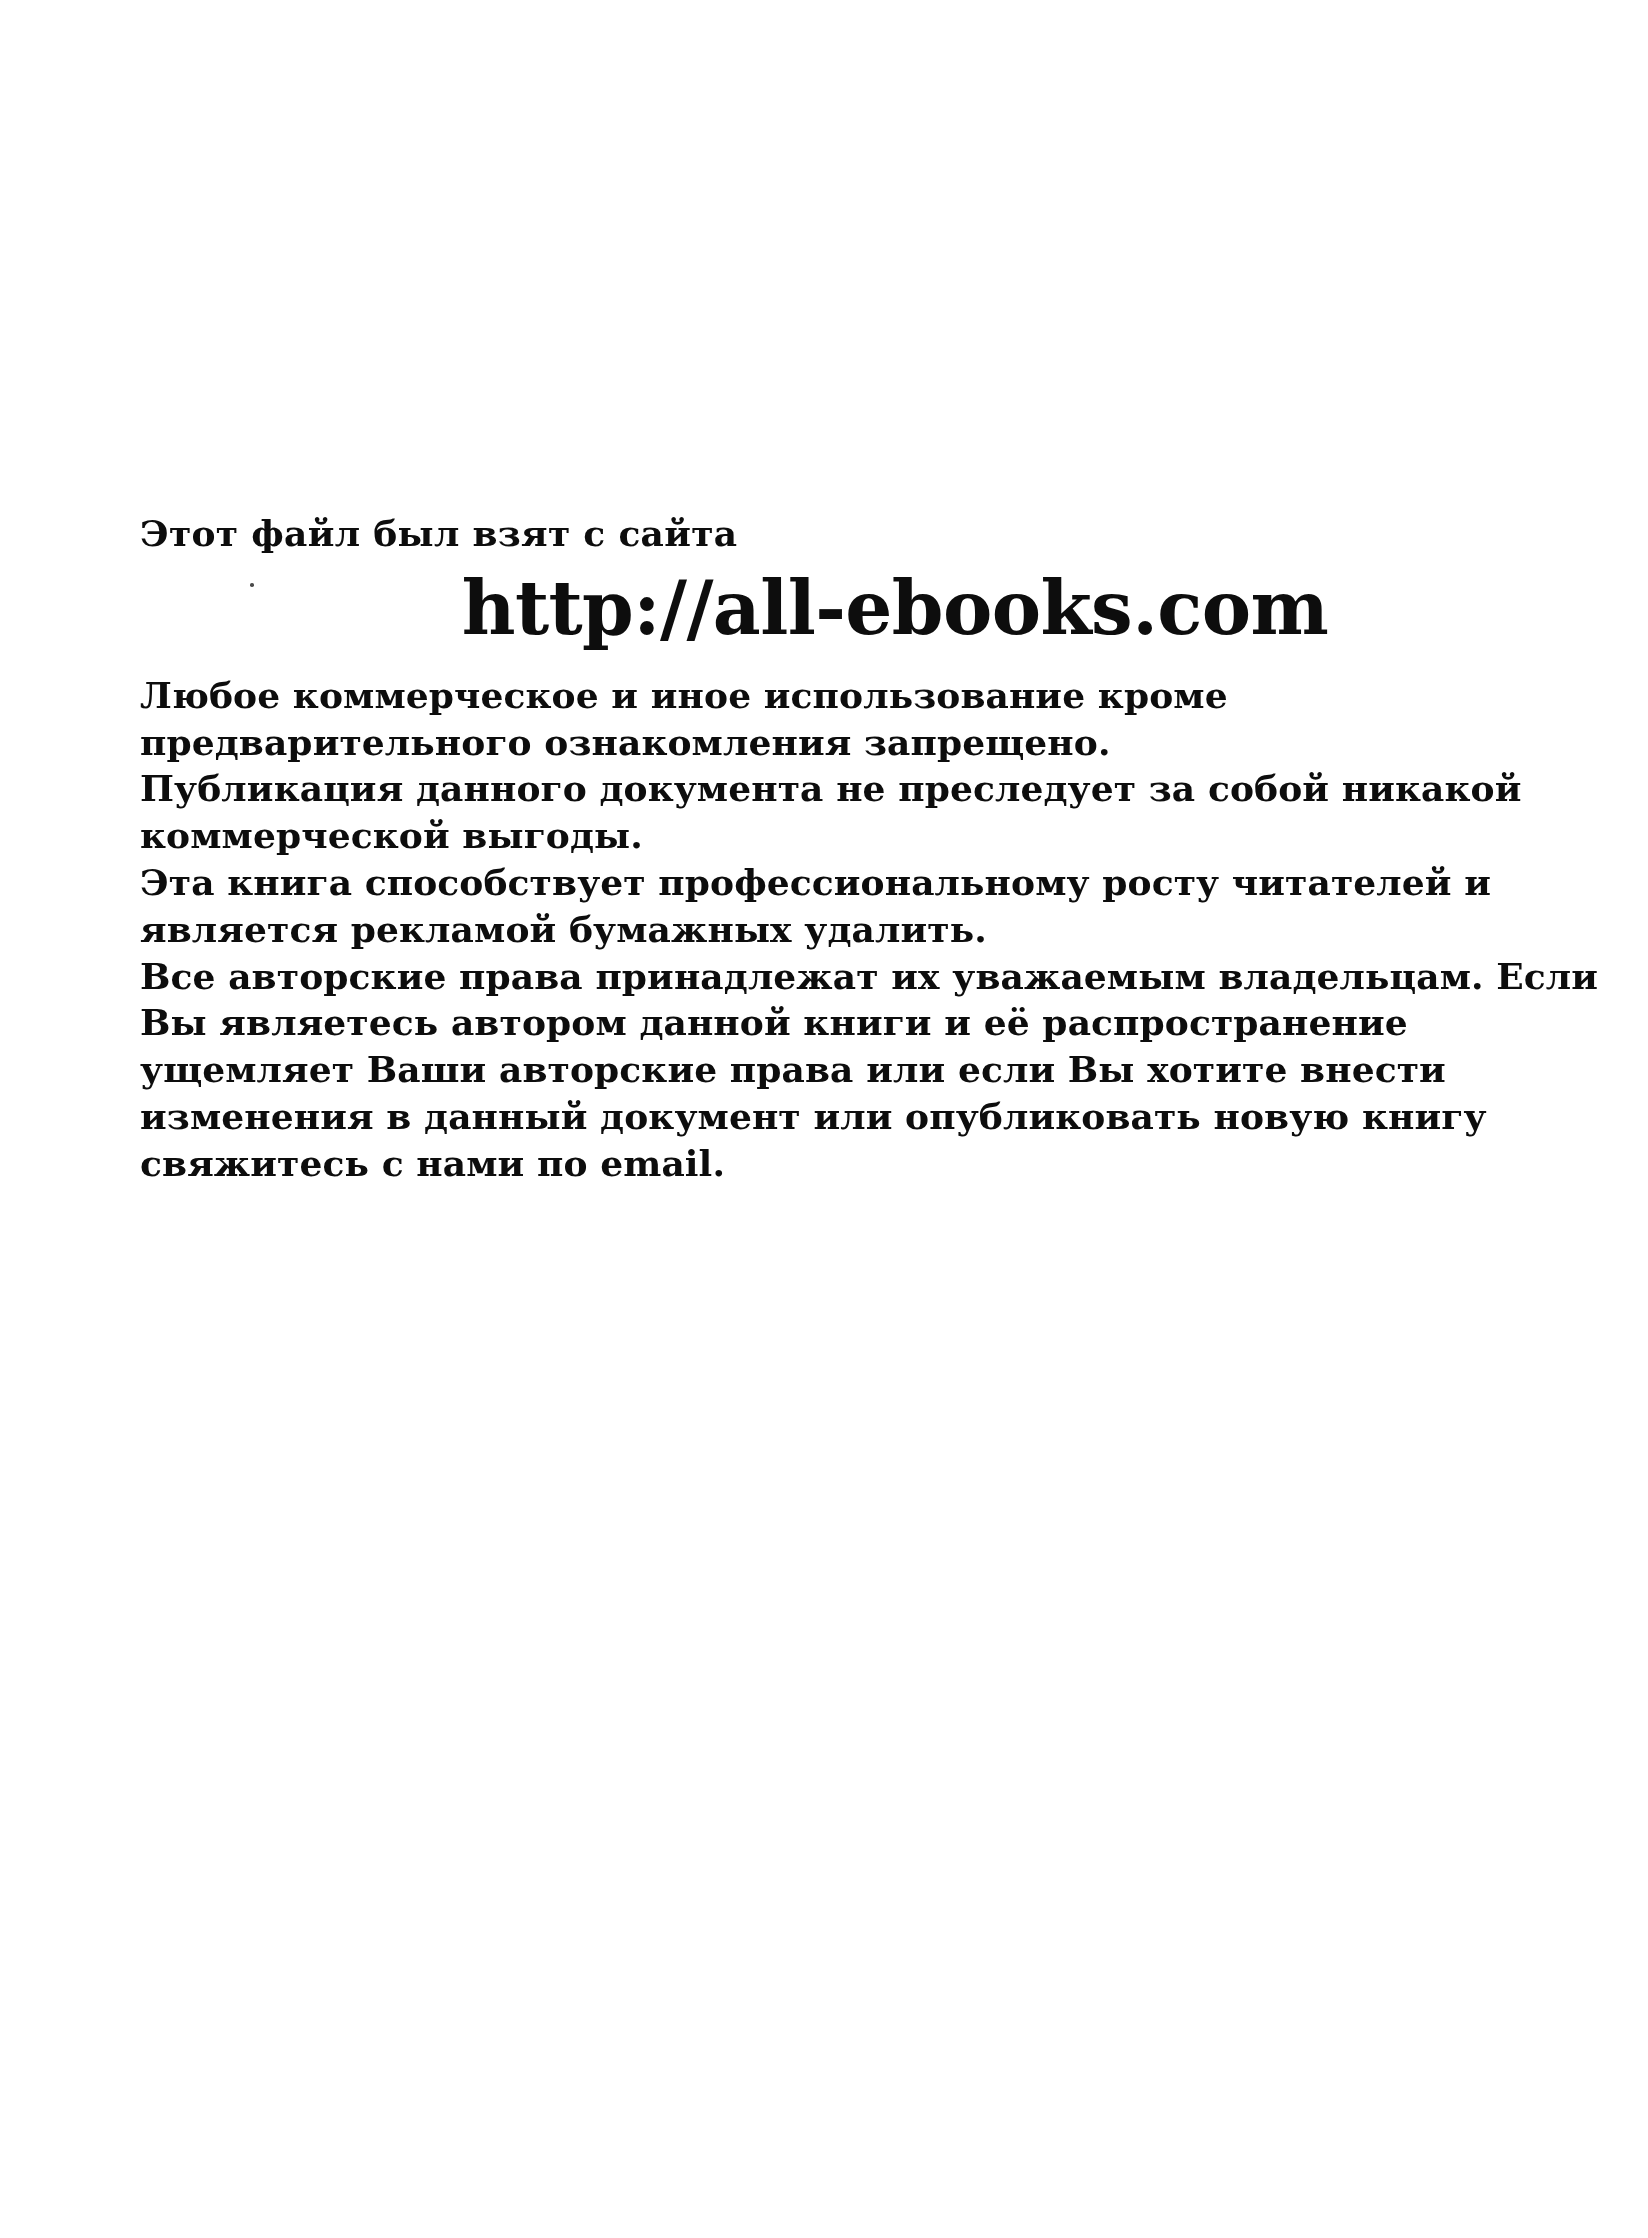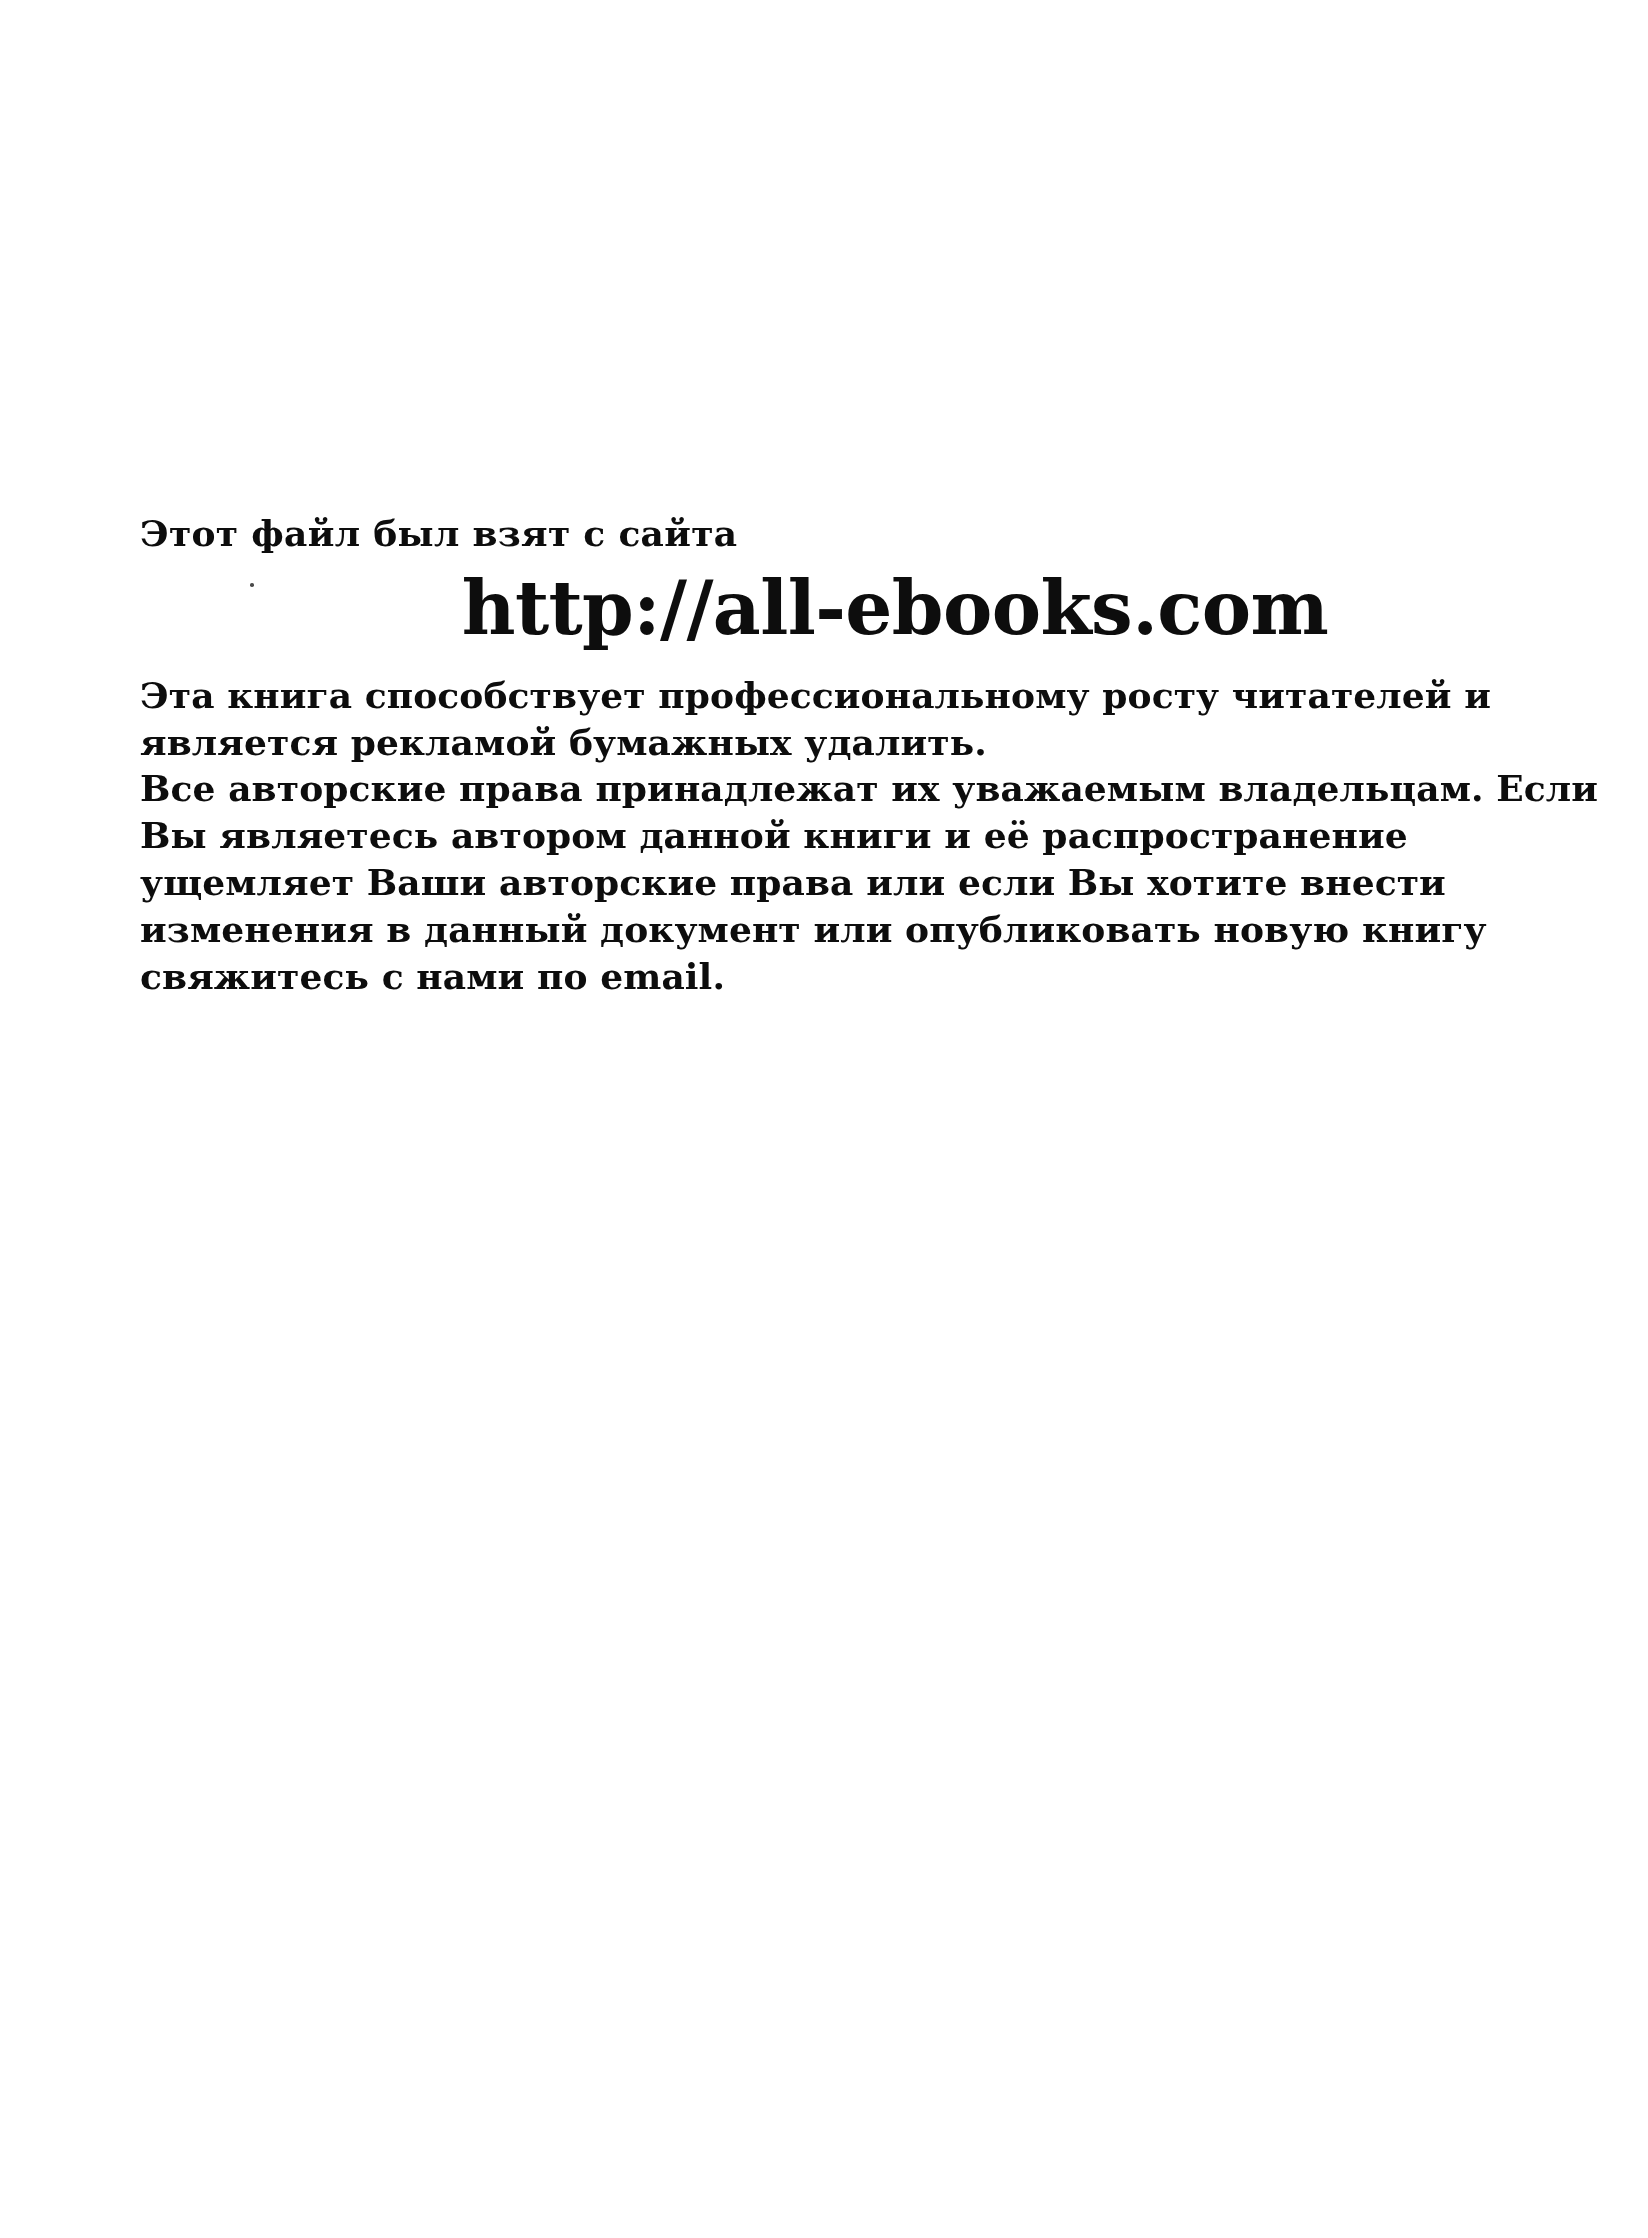--- a/index.html
+++ b/index.html
@@ -80,19 +80,21 @@
 
   <div class="dot-mark"></div>
 
   <div class="content">
 
     <p class="intro-line">Этот файл был взят с сайта</p>
 
     <p class="site-url">http://all-ebooks.com</p>
 
     <div class="para-block">
+      <p class="para">Любое коммерческое и иное использование кроме предварительного ознакомления запрещено.</p>
+      <p class="para">Публикация данного документа не преследует за собой никакой коммерческой выгоды.</p>
       <p class="para">Эта книга способствует профессиональному росту читателей и является рекламой бумажных удалить.</p>
       <p class="para">Все авторские права принадлежат их уважаемым владельцам. Если Вы являетесь автором данной книги и её распространение ущемляет Ваши авторские права или если Вы хотите внести изменения в данный документ или опубликовать новую книгу свяжитесь с нами по email.</p>
     </div>
 
   </div>
 </div>
 
 
 </body></html>

